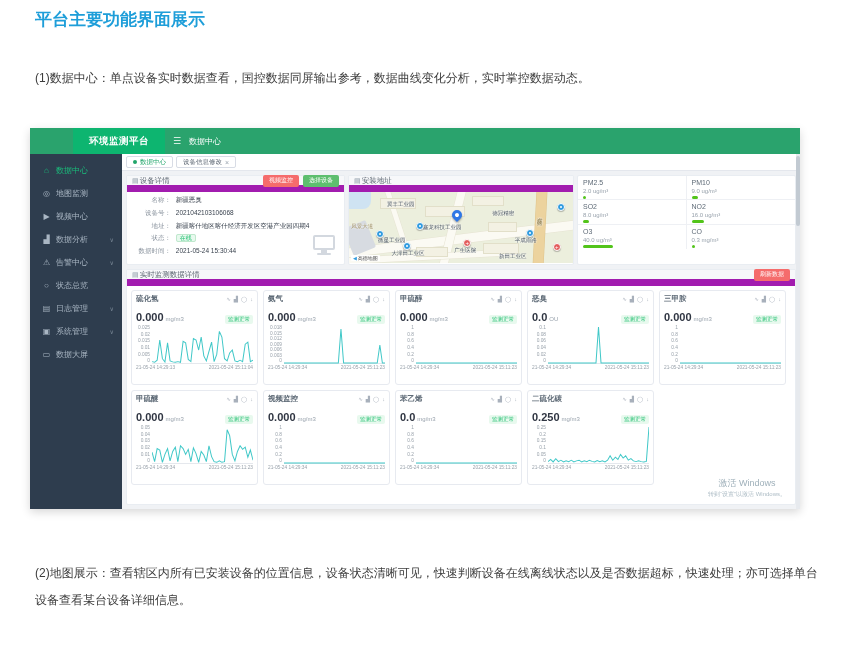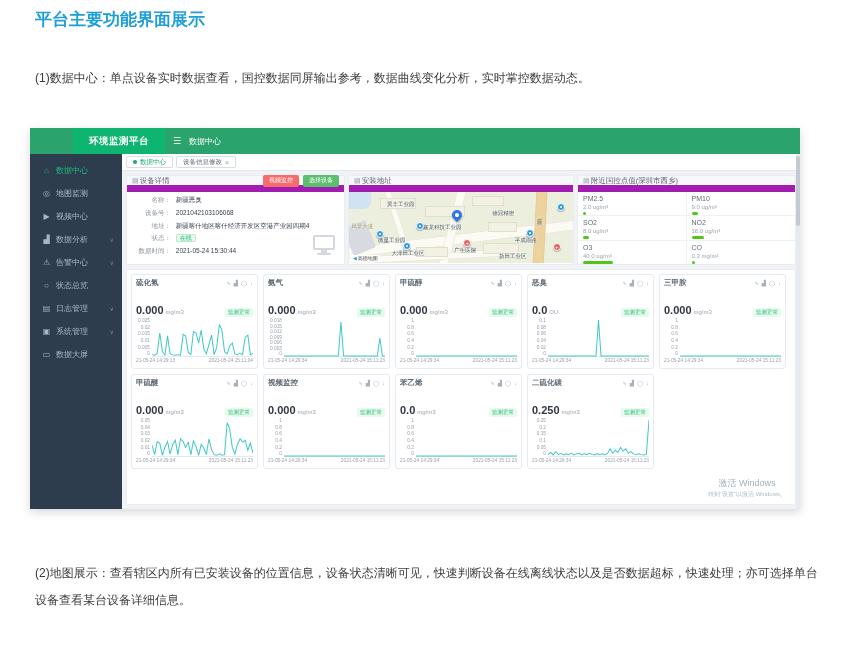--- a/index.html
+++ b/index.html
@@ -102,21 +102,21 @@
   .natbar { height:3px; background:#52c41a; border-radius:1.5px; margin-top:1px; }
 
   
   .rt { height:236px; }
   .cards { padding:4px; display:flex; flex-wrap:wrap; gap:5px; }
   .card { width:127px; height:95px; border:1px solid #e7eaf0; border-radius:3px; padding:3px 4px; background:#fff; }
   .c-top { display:flex; justify-content:space-between; align-items:center; }
   .c-name { font-size:7.5px; color:#5f6b77;font-weight:bold; }
   .c-icons { display:flex; gap:3px; font-size:5.5px; color:#a8b0bb; }
   .c-icons span { cursor:pointer; }
-  .c-mid { display:flex; align-items:baseline; margin-top:16px; }
+  .c-mid { display:flex; align-items:baseline; margin-top:7px; }
   .c-value { font-size:11px; font-weight:bold; color:#2f3542; }
   .c-unit { font-size:6px; color:#98a2ac; margin-left:2px; }
   .c-badge { margin-left:auto; font-size:5.5px; color:#19be6b; background:#e8f9ee; padding:1px 3px; border-radius:2px; cursor:pointer; }
   .mini { display:flex; height:38px; margin-top:2px; }
   .yax { width:16px; display:flex; flex-direction:column; justify-content:space-between; align-items:flex-end; font-size:4.8px; color:#99a2ab; padding-right:2px; line-height:1; }
   .plot { flex:1; position:relative; }
   .plot svg { position:absolute; inset:0; width:100%; height:100%; }
   .xax { display:flex; justify-content:space-between; font-size:4.8px; color:#99a2ab; margin-top:1px; }
 
   .winmark { position:absolute; right:14px; bottom:10px; color:#9fb0ba; pointer-events:none; }
@@ -288,24 +288,20 @@
             <span class="mlabel" style="left:47%;top:78%">广生医院</span>
             <span class="mlabel" style="left:67%;top:86%">新田工业区</span>
             <span class="mlabel" style="left:74%;top:63%">平成雨路</span>
             <span class="mlabel mroadlab" style="left:1%;top:44%">凤景大道</span>
             <span class="mlabel mroadlab vert" style="left:84%;top:30%">广深公路</span>
             <span class="amap">高德地图</span>
           </div>
         </div>
 
         <div class="panel natp">
-          <div class="phd">
-            <span class="pic">▤</span>
-            <span>附近国控点值(深圳市西乡)</span>
-          </div>
           <div class="natgrid">
             <div class="natcell">
               <div class="natname">PM2.5</div>
               <div class="natval">2.0 ug/m³</div>
               <div class="natbar" style="width: 3px;"></div>
             </div>
             <div class="natcell">
               <div class="natname">PM10</div>
               <div class="natval">9.0 ug/m³</div>
               <div class="natbar" style="width: 6px;"></div>
@@ -328,20 +324,25 @@
             <div class="natcell">
               <div class="natname">CO</div>
               <div class="natval">0.3 mg/m³</div>
               <div class="natbar" style="width: 3px;"></div>
             </div>
           </div>
         </div>
       </div>
 
       <div class="panel rt">
+        <div class="phd">
+          <span class="pic">▤</span>
+          <span>实时监测数据详情</span>
+          <span class="btn red">刷新数据</span>
+        </div>
         <div class="cards">
             <div class="card">
               <div class="c-top">
                 <span class="c-name">硫化氢</span>
                 <span class="c-icons">
                   <span>∿</span>
                   <span>▟</span>
                   <span>◯</span>
                   <span>↓</span>
                 </span>

